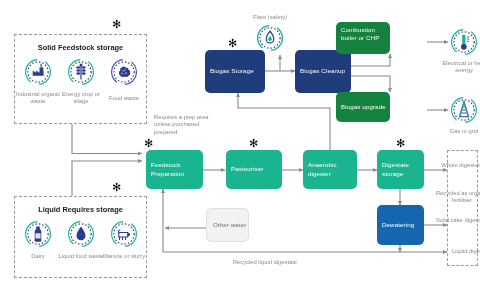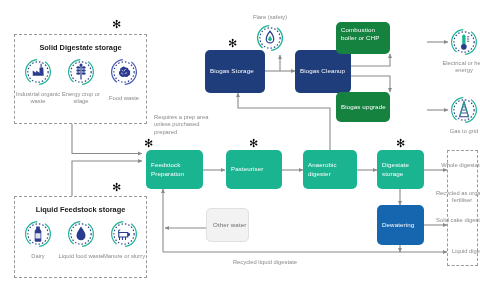--- a/index.html
+++ b/index.html
@@ -91,21 +91,21 @@
 
       <path d="M400,252 L447,252" marker-end="url(#ah)"></path>
 
       <path d="M400,252 L163,252"></path>
 
       <path d="M206,228 L165,228" marker-end="url(#ah)"></path>
     </g>
   </svg>
 
   <div class="group" style="left:14px;top:34px;width:133px;height:90px;">
-    <div class="group-title" style="top:8px;">Solid Digestate storage</div>
+    <div class="group-title" style="top:8px;">Solid Feedstock storage</div>
     <div class="iconwrap" style="left:8px;top:22px;">
       <svg viewBox="0 0 40 40">
         <circle cx="20" cy="20" r="16.5" fill="none" stroke="#1BB491" stroke-width="1.6" stroke-dasharray="40 12" transform="rotate(-55 20 20)"></circle>
         <circle cx="20" cy="20" r="13.5" fill="none" stroke="#2b3c8e" stroke-width="1.5" stroke-dasharray="2 2.6"></circle>
         <path d="M13 25 L13 18 L17.5 21 L17.5 18 L22 21 L22 14 L27 14 L27.6 25 Z" fill="#2b3c8e"></path>
         <rect x="23.4" y="9" width="1.5" height="5" fill="#2b3c8e"></rect>
       </svg>
     </div>
     <div class="iconwrap" style="left:51px;top:22px;">
       <svg viewBox="0 0 40 40">
@@ -129,21 +129,21 @@
         <path d="M17 17 l2 2 M22 16 l-2 3 M24 21 l-3 1 M16 21 l3 2" stroke="#ffffff" stroke-width="0.9" fill="none"></path>
       </svg>
     </div>
     <div class="lbl c" style="left:0px;top:56px;width:46px;">Industrial organic waste</div>
     <div class="lbl c" style="left:43px;top:56px;width:46px;">Energy crop or silage</div>
     <div class="lbl c" style="left:86px;top:60px;width:46px;">Food waste</div>
   </div>
   <div class="ast" style="left:112px;top:19px;">✻</div>
 
   <div class="group" style="left:14px;top:196px;width:133px;height:82px;">
-    <div class="group-title" style="top:8px;">Liquid Feedstock storage</div>
+    <div class="group-title" style="top:8px;">Liquid Requires storage</div>
     <div class="iconwrap" style="left:8px;top:22px;">
       <svg viewBox="0 0 40 40">
         <circle cx="20" cy="20" r="16.5" fill="none" stroke="#1BB491" stroke-width="1.6" stroke-dasharray="40 12" transform="rotate(-55 20 20)"></circle>
         <circle cx="20" cy="20" r="13.5" fill="none" stroke="#2b3c8e" stroke-width="1.5" stroke-dasharray="2 2.6"></circle>
         <path d="M17.6 10 h4.8 v3 l2 3 v13 q0 1.4-1.4 1.4 h-6 q-1.4 0-1.4-1.4 v-13 l2-3 Z" fill="#2b3c8e"></path>
         <rect x="16.6" y="19" width="6.8" height="7" fill="#ffffff" opacity="0.85"></rect>
       </svg>
     </div>
     <div class="iconwrap" style="left:51px;top:22px;">
       <svg viewBox="0 0 40 40">

